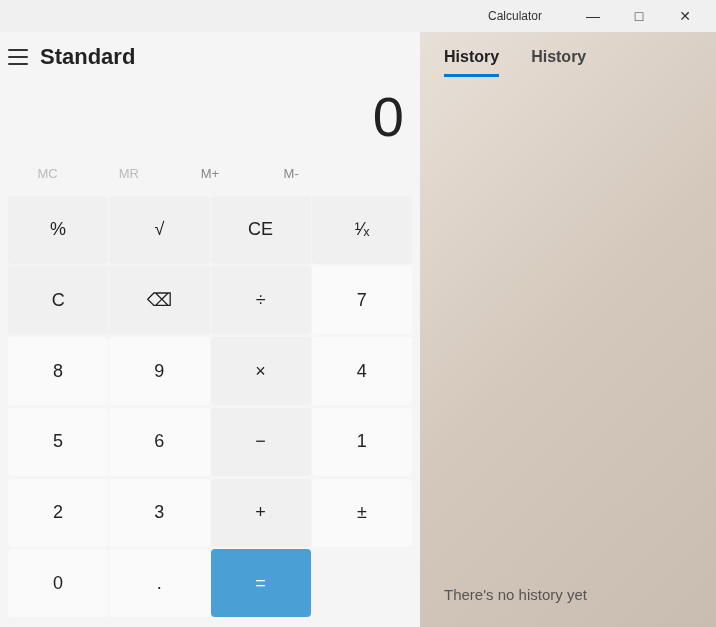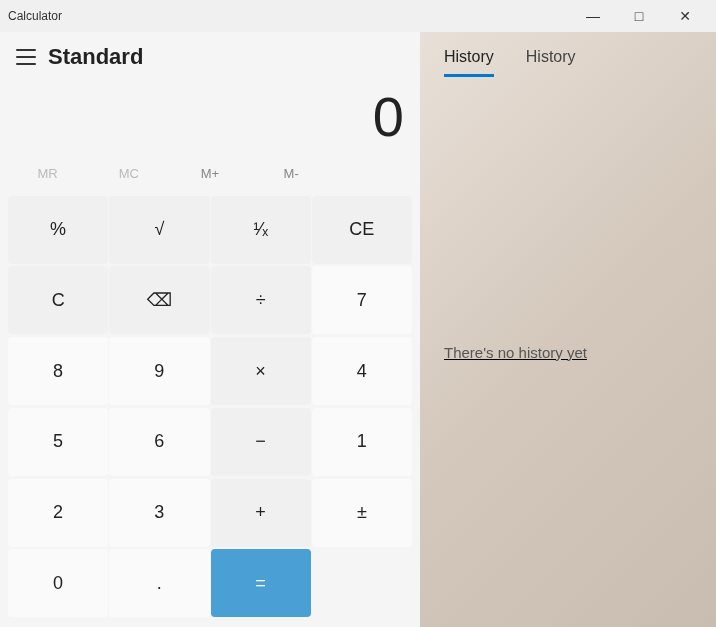--- a/index.html
+++ b/index.html
@@ -13,21 +13,21 @@
       flex-direction: column;
       overflow: hidden;
     }
 
     
     .title-bar {
       background: #f0f0f0;
       height: 32px;
       display: flex;
       align-items: center;
-      justify-content: space-between;
+      justify-content: flex-end;
       padding: 0 8px;
       flex-shrink: 0;
       gap: 28px;
     }
     .title-bar-left {
       display: flex;
       align-items: center;
       gap: 8px;
     }
     .title-text {
@@ -62,21 +62,21 @@
     .calc-panel {
       width: 420px;
       display: flex;
       flex-direction: column;
       background: #f5f5f5;
       flex-shrink: 0;
     }
 
     
     .calc-header {
-      padding: 12px 16px 8px 16px;
+      padding: 12px 16px 8px 8px;
       display: flex;
       align-items: center;
       gap: 12px;
     }
     .hamburger-icon {
       width: 20px;
       height: 16px;
       display: flex;
       flex-direction: column;
       justify-content: space-between;
@@ -170,44 +170,43 @@
     }
 
     
     .tabs {
       display: flex;
       padding: 16px 24px 0 24px;
       gap: 32px;
     }
     .tab {
       font-size: 16px;
-      font-weight: 400;
+      font-weight: 700;
       color: #444;
       cursor: pointer;
       padding-bottom: 8px;
       border-bottom: 3px solid transparent;
       background: transparent;
       border-top: none;
       border-left: none;
       border-right: none;
       font-family: 'Segoe UI', Arial, sans-serif;
     }
     .tab.active {
       color: #222;
       border-bottom: 3px solid #0078d4;
     }
 
     
     .history-content {
       flex: 1;
       display: flex;
-      align-items: center;
+      align-items: flex-end;
       justify-content: flex-start;
       padding: 24px;
-      text-decoration: underline;
     }
     .no-history-text {
       font-size: 15px;
       color: #555;
       font-weight: 400;
     }
   </style>
 </head>
 <body>
 
@@ -233,40 +232,40 @@
         <span></span>
       </div>
       <span class="calc-title">Standard</span>
     </div>
 
     <div class="calc-display">
       <div class="calc-result">0</div>
     </div>
 
     <div class="memory-row">
+      <button class="mem-btn disabled">MC</button>
       <button class="mem-btn disabled">MR</button>
-      <button class="mem-btn disabled">MC</button>
       <button class="mem-btn">M+</button>
       <button class="mem-btn">M-</button>
     </div>
 
     <div class="keypad">
 
       <button class="key key-medium">
           <span>%</span>
         </button>
       <button class="key key-medium">
           <span>√</span>
         </button>
       <button class="key key-medium">
+          <span>CE</span>
+        </button>
+
+      <button class="key key-medium">
           <span>¹⁄ₓ</span>
-        </button>
-
-      <button class="key key-medium">
-          <span>CE</span>
         </button>
       <button class="key key-medium">
           <span>C</span>
         </button>
       <button class="key key-medium">
           <span>⌫</span>
         </button>
       <button class="key key-medium">
           <span>÷</span>
         </button>

